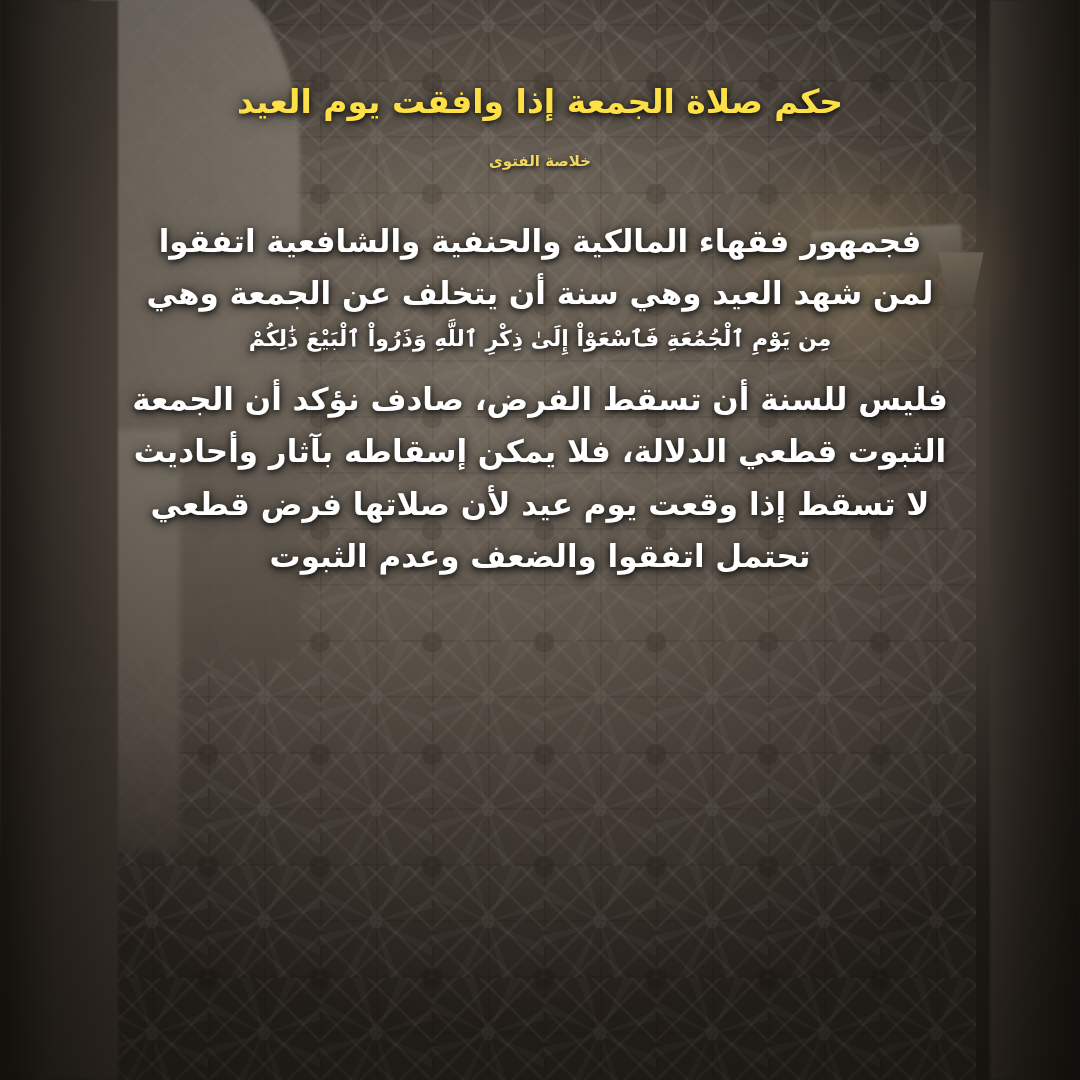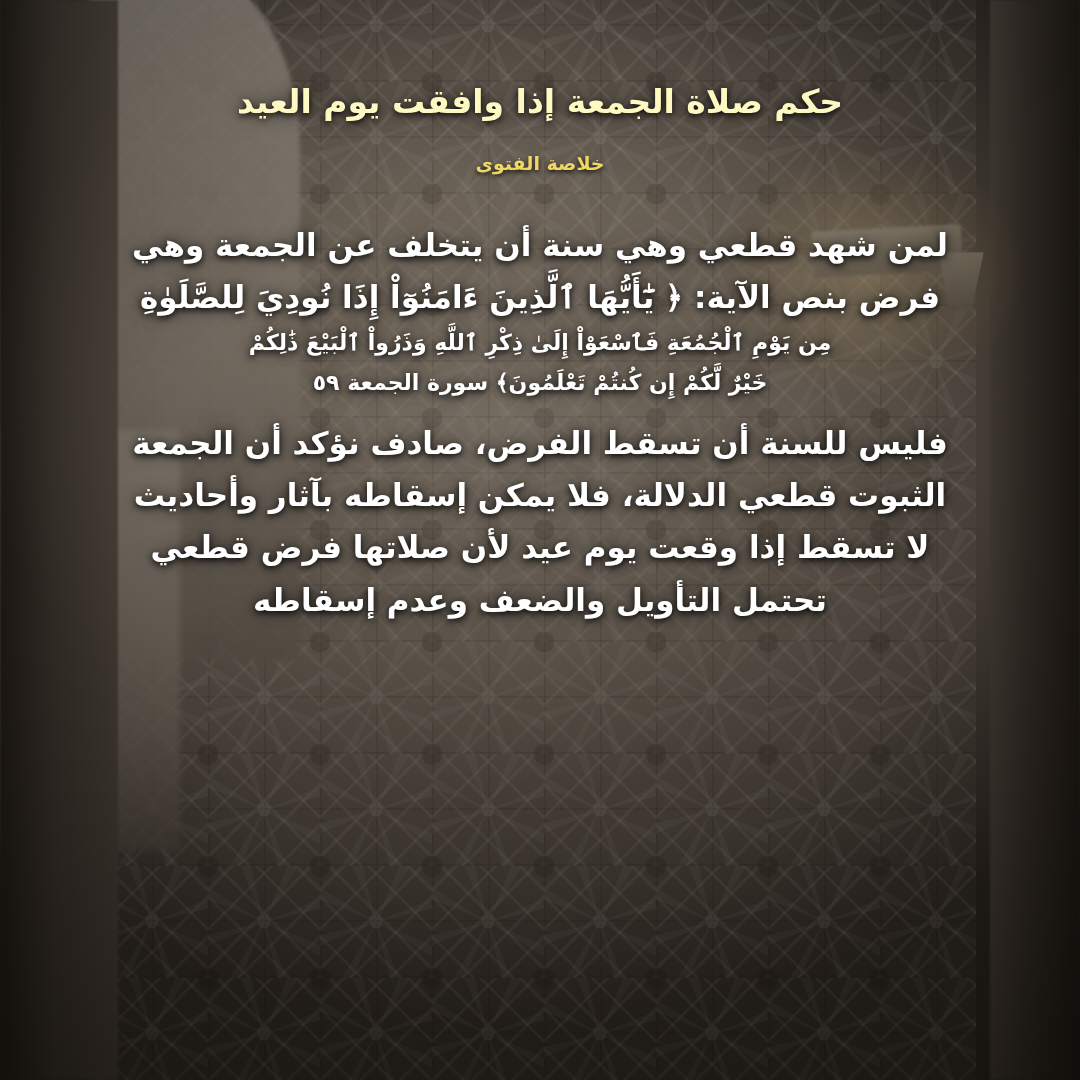--- a/index.html
+++ b/index.html
@@ -144,29 +144,29 @@
     flex-direction: column;
     align-items: center;
     padding: 78px 44px 30px;
     box-sizing: border-box;
     text-align: center;
   }
 
   .headline {
     font-size: 33px;
     font-weight: 700;
-    color: #fef9c3;
+    color: #fde047;
     line-height: 1.45;
     letter-spacing: 0;
     text-shadow: 0 2px 6px rgba(0,0,0,.85), 0 0 18px rgba(0,0,0,.55);
     max-width: 840px;
   }
   .subhead {
     margin-top: 26px;
-    font-size: 19px;
+    font-size: 15px;
     font-weight: 700;
     color: #efd761;
     text-shadow: 0 2px 5px rgba(0,0,0,.85);
   }
 
   .body-text {
     margin-top: 46px;
     width: 100%;
     max-width: 990px;
     color: #ffffff;
@@ -201,24 +201,23 @@
   <div class="bg-vignette"></div>
   <div class="bg-scrim"></div>
 
   <div class="content">
 
     <div class="headline">حكم صلاة الجمعة إذا وافقت يوم العيد</div>
 
     <div class="subhead">خلاصة الفتوى</div>
 
     <div class="body-text">
-      <p class="para">لمن شهد قطعي وهي سنة أن يتخلف عن الجمعة وهي</p>
-      <p class="para">فرض بنص الآية: ﴿ يَٰٓأَيُّهَا ٱلَّذِينَ ءَامَنُوٓاْ إِذَا نُودِيَ لِلصَّلَوٰةِ</p>
+      <p class="para">فجمهور فقهاء المالكية والحنفية والشافعية اتفقوا</p>
+      <p class="para">لمن شهد العيد وهي سنة أن يتخلف عن الجمعة وهي</p>
       <p class="para verse">مِن يَوْمِ ٱلْجُمُعَةِ فَٱسْعَوْاْ إِلَىٰ ذِكْرِ ٱللَّهِ وَذَرُواْ ٱلْبَيْعَ ذَٰلِكُمْ</p>
-      <p class="para verse">خَيْرٌ لَّكُمْ إِن كُنتُمْ تَعْلَمُونَ﴾ سورة الجمعة ٥٩</p>
       <p class="para tail">فليس للسنة أن تسقط الفرض، صادف نؤكد أن الجمعة</p>
       <p class="para">الثبوت قطعي الدلالة، فلا يمكن إسقاطه بآثار وأحاديث</p>
       <p class="para">لا تسقط إذا وقعت يوم عيد لأن صلاتها فرض قطعي</p>
-      <p class="para">تحتمل التأويل والضعف وعدم إسقاطه</p>
+      <p class="para">تحتمل اتفقوا والضعف وعدم الثبوت</p>
     </div>
 
   </div>
 </div>
 
 </body></html>

